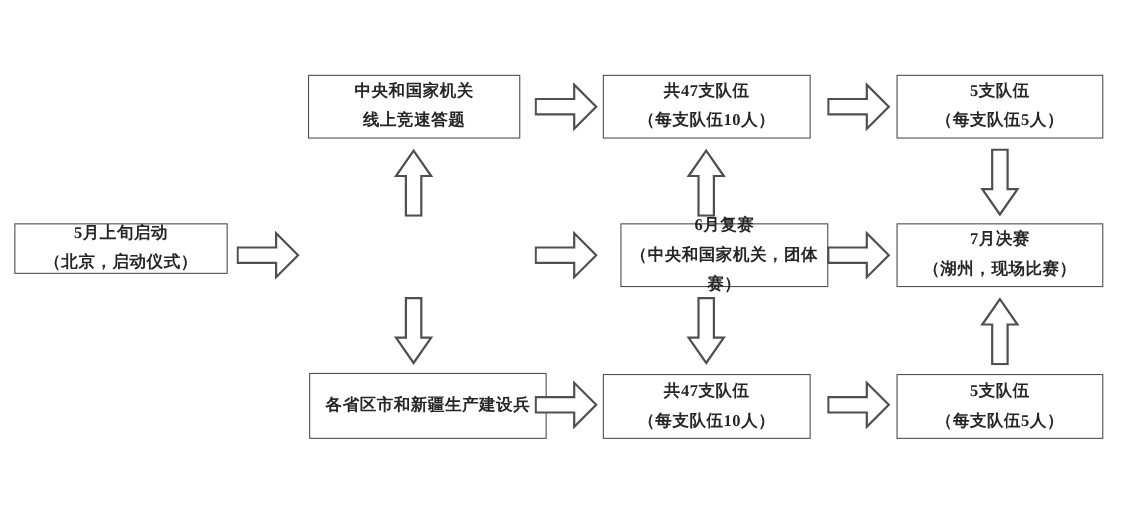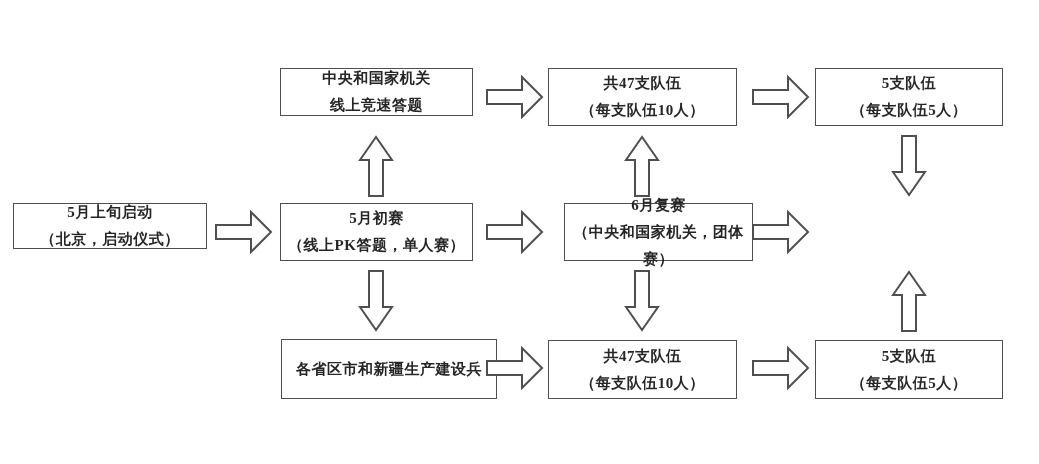--- a/index.html
+++ b/index.html
@@ -19,32 +19,32 @@
 </head>
 <body>
 
 <div class="canvas">
 
   <div class="box" style="left:13px;top:203px;width:194px;height:46px">
     <div>5月上旬启动</div>
     <div>（北京，启动仪式）</div>
   </div>
 
-  <div class="box" style="left:280px;top:203px;width:193px;height:58px">
-    <div>5月初赛</div>
-    <div>（线上PK答题，单人赛）</div>
-  </div>
 
   <div class="box" style="left:564px;top:203px;width:189px;height:58px">
     <div>6月复赛</div>
     <div>（中央和国家机关，团体赛）</div>
   </div>
 
+  <div class="box" style="left:815px;top:203px;width:188px;height:58px">
+    <div>7月决赛</div>
+    <div>（湖州，现场比赛）</div>
+  </div>
 
-  <div class="box" style="left:280px;top:68px;width:193px;height:48px">
+  <div class="box" style="left:280px;top:68px;width:193px;height:58px">
     <div>中央和国家机关</div>
     <div>线上竞速答题</div>
   </div>
 
   <div class="box" style="left:548px;top:68px;width:189px;height:58px">
     <div>共47支队伍</div>
     <div>（每支队伍10人）</div>
   </div>
 
   <div class="box" style="left:815px;top:68px;width:188px;height:58px">

